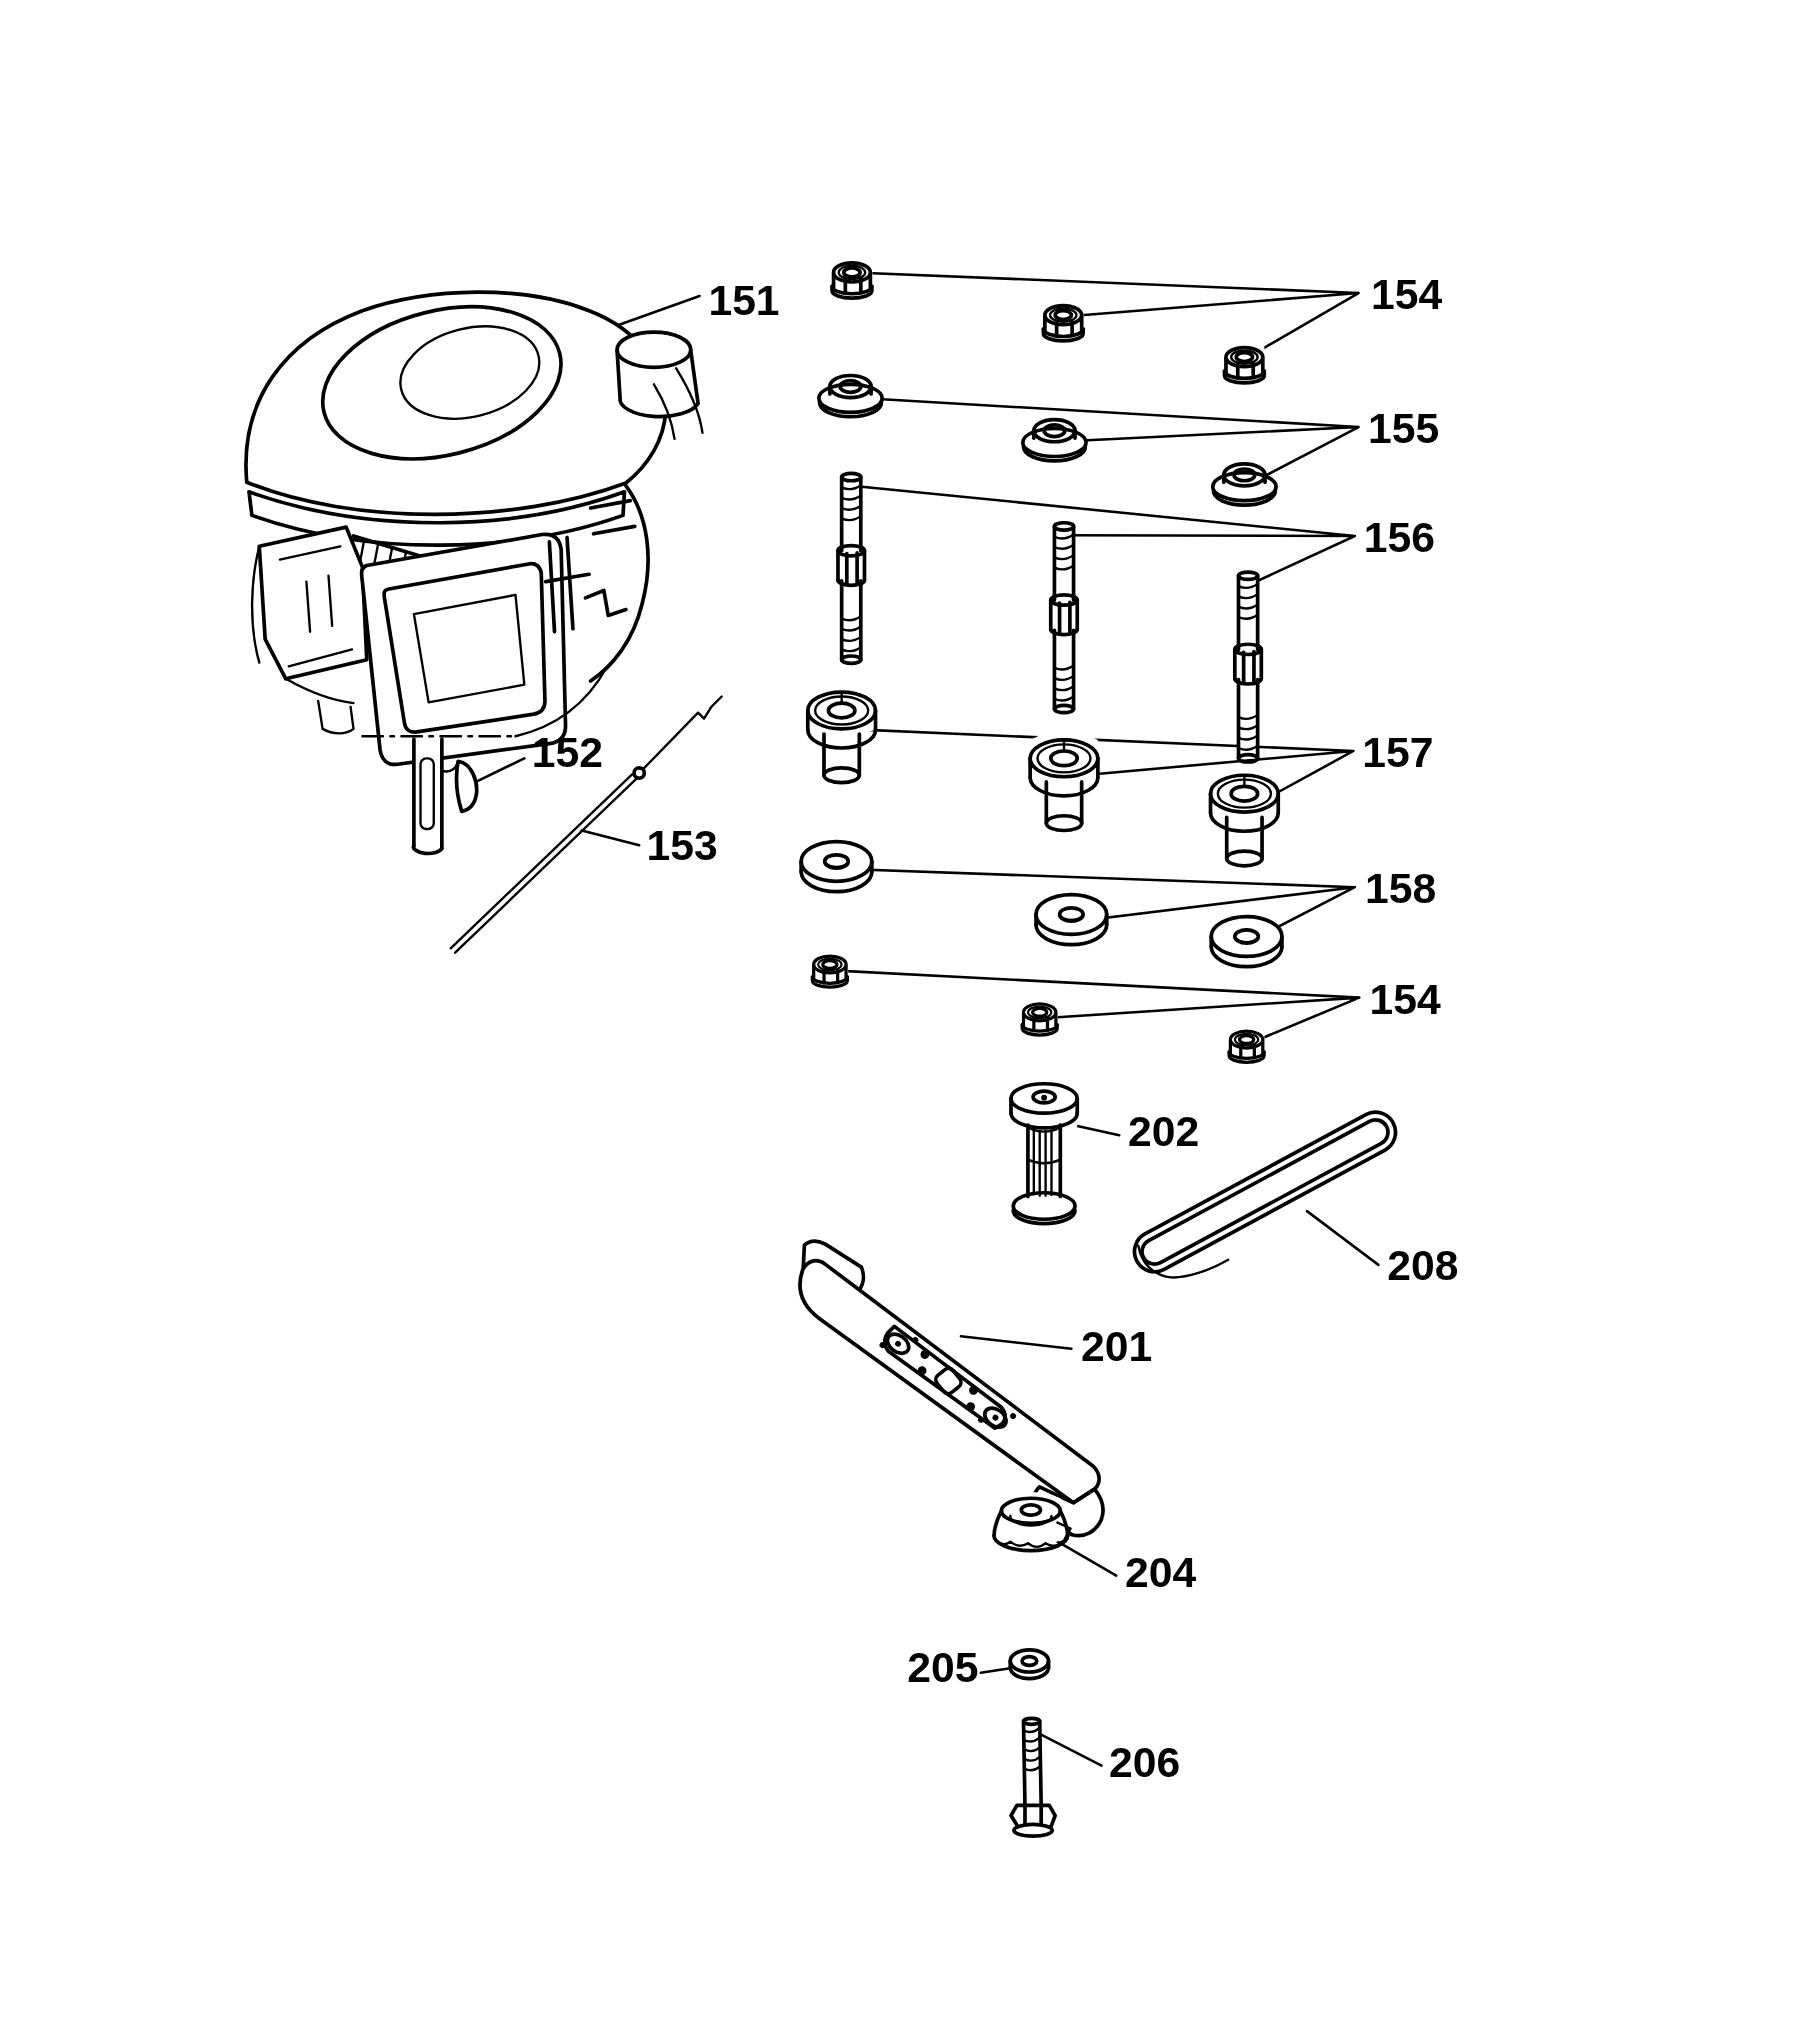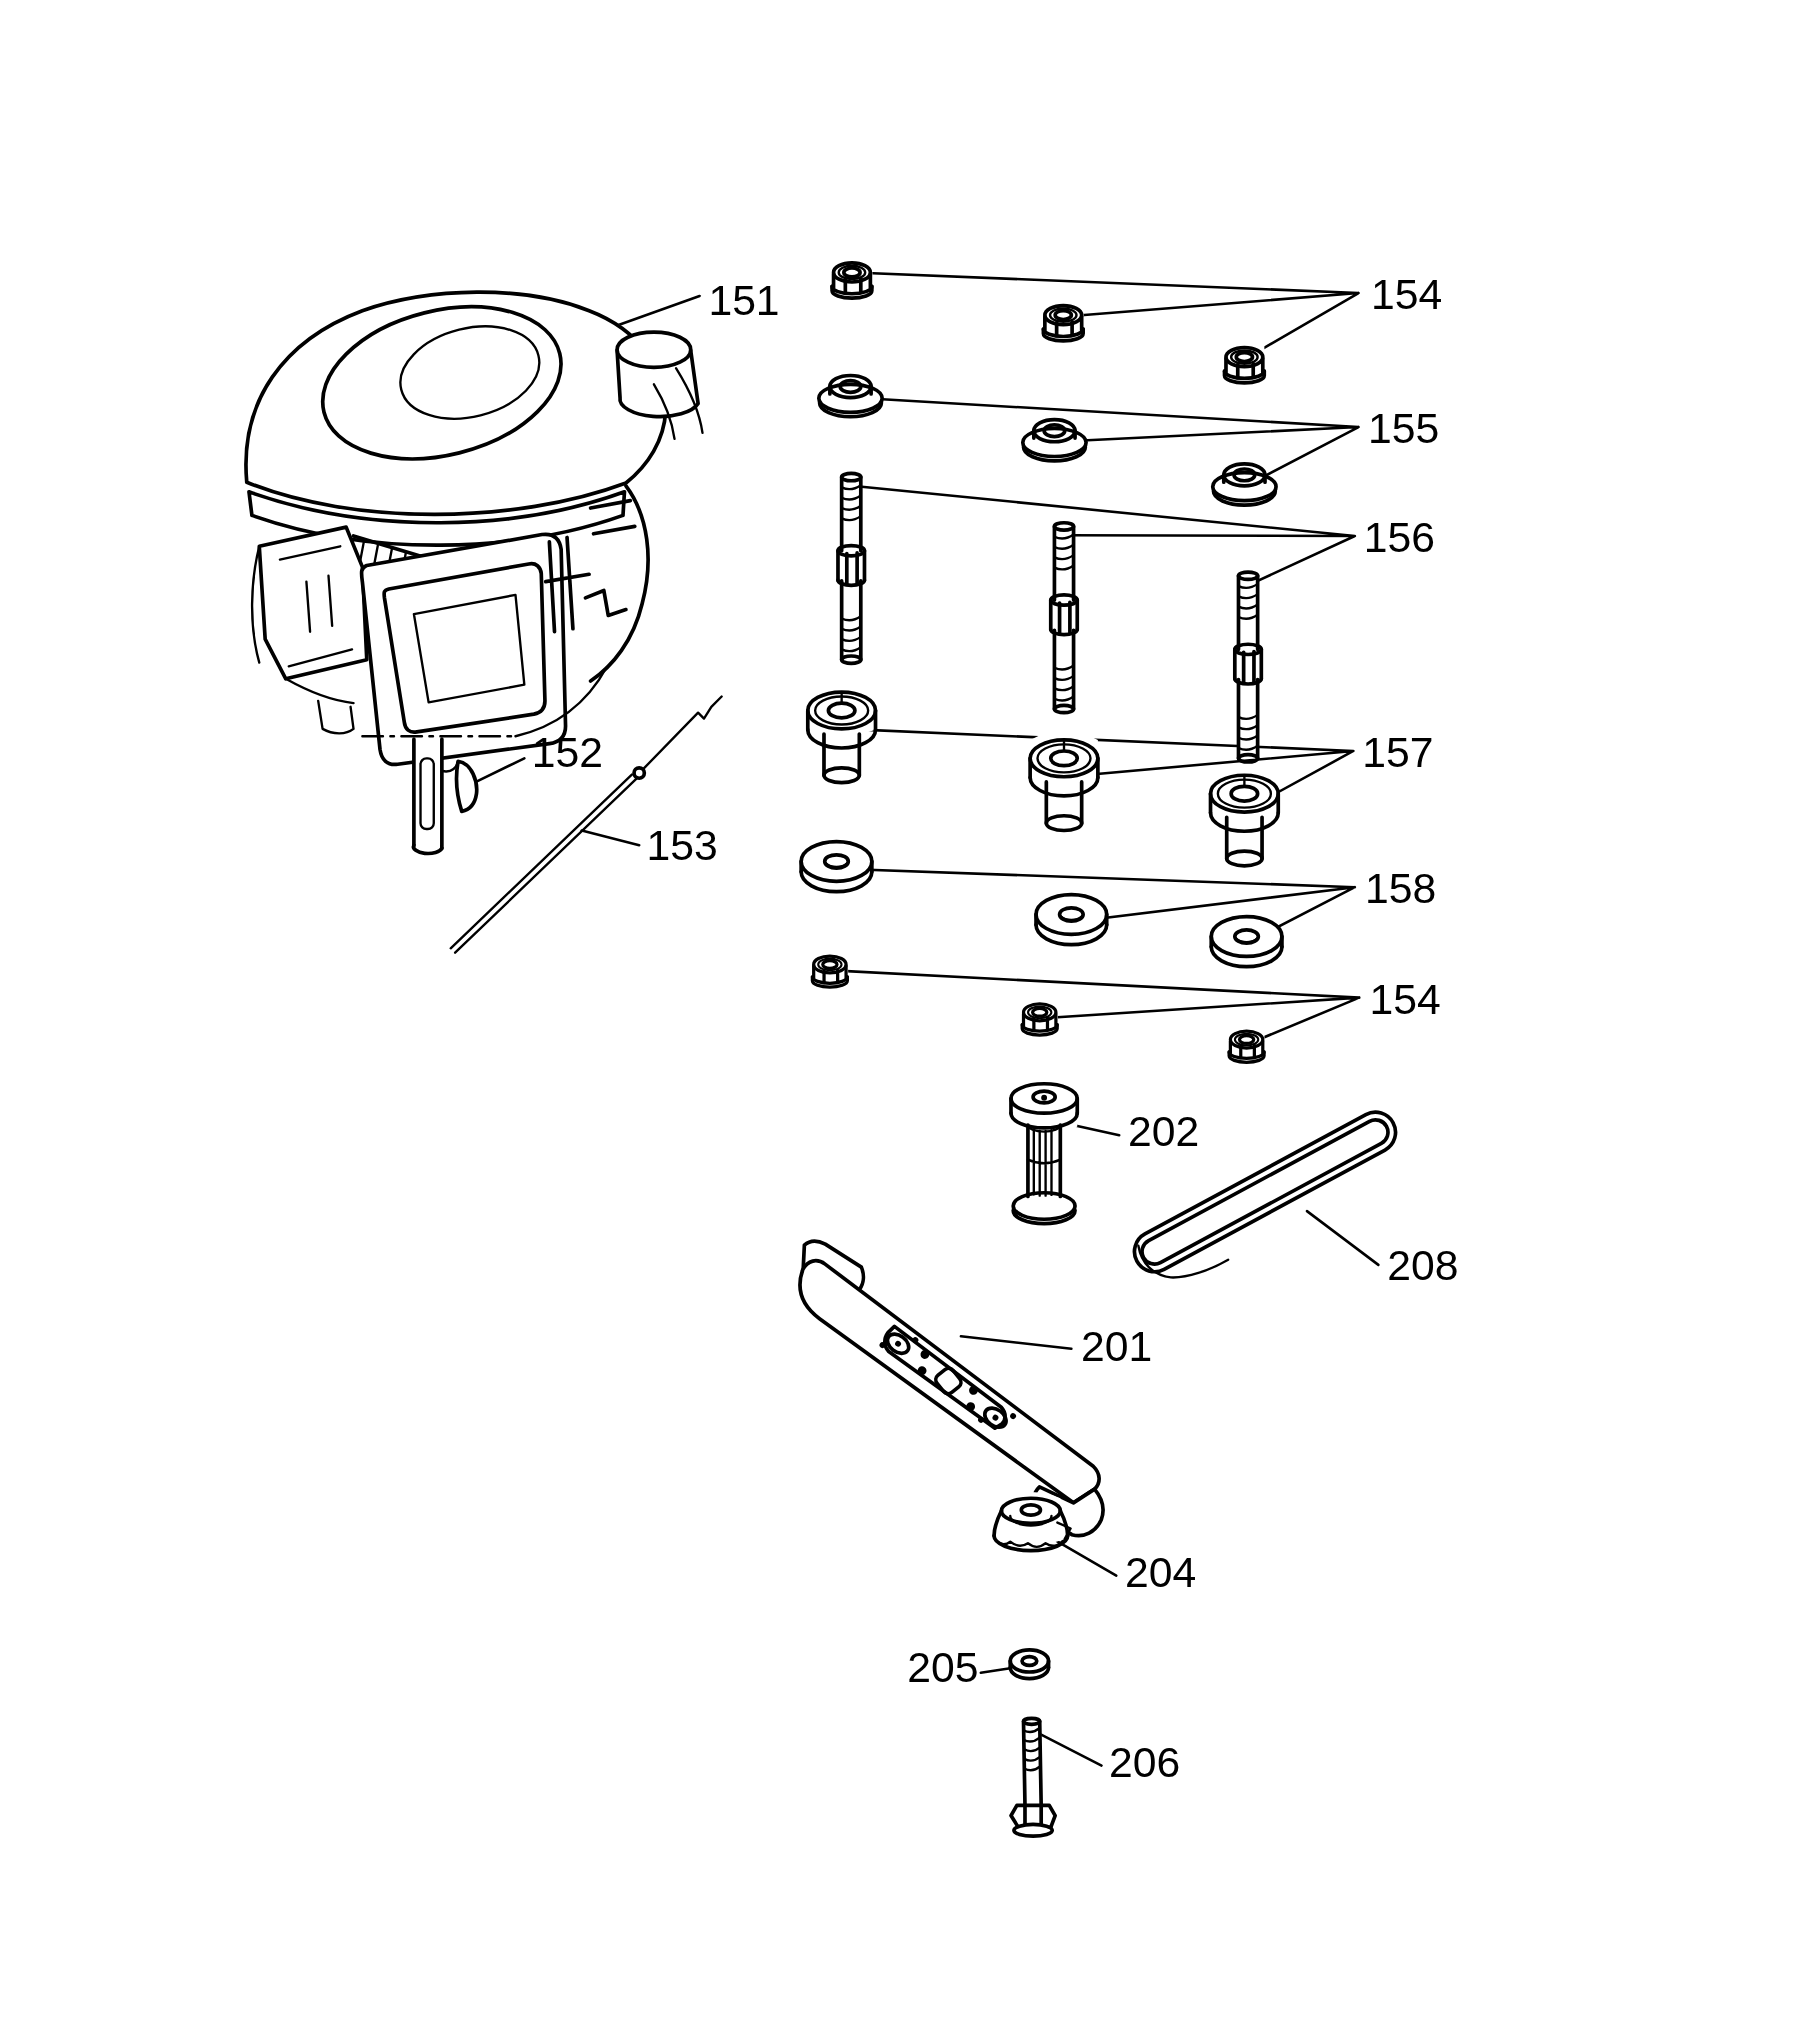--- a/index.html
+++ b/index.html
@@ -1,17 +1,17 @@
 <!DOCTYPE html>
 <html style="font-size:11.8px"><head>
 <meta charset="utf-8">
 <style>
   html,body{margin:0;padding:0;background:#ffffff;}
   .canvas{position:relative;width:1807px;height:2035px;background:#ffffff;overflow:hidden;
-          font-family:"Liberation Sans", sans-serif;}
+          font-family:"Liberation Sans", sans-serif;font-weight:bold;}
   svg{display:block;}
   .part-label{font-family:"Liberation Sans", sans-serif;font-size:58px;fill:#000;}
   .outline{stroke:#000;stroke-width:5;fill:none;stroke-linecap:round;stroke-linejoin:round;}
   .outline-thin{stroke:#000;stroke-width:3.2;fill:none;stroke-linecap:round;stroke-linejoin:round;}
   .whitefill{fill:#ffffff;stroke:none;}
   .whiteline{stroke:#000;stroke-width:5;fill:#ffffff;stroke-linecap:round;stroke-linejoin:round;}
   .leader{stroke:#000;stroke-width:3.5;fill:none;stroke-linecap:round;}
   .dot{fill:#000;stroke:none;}
 </style>
 </head>

